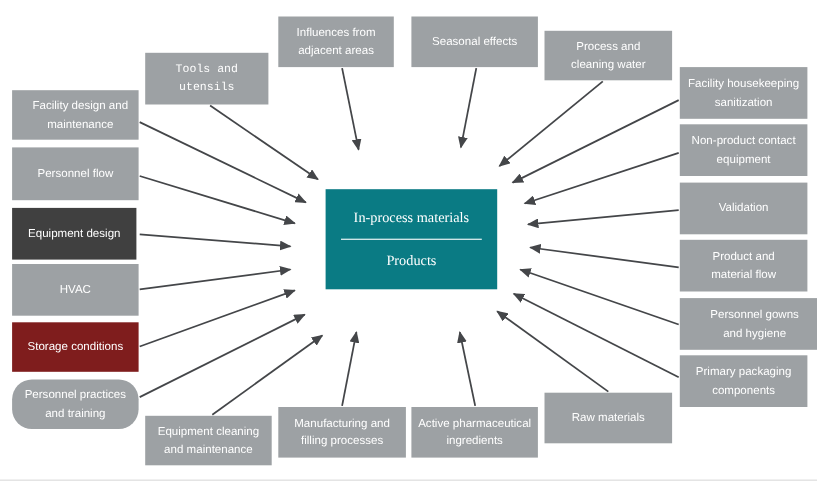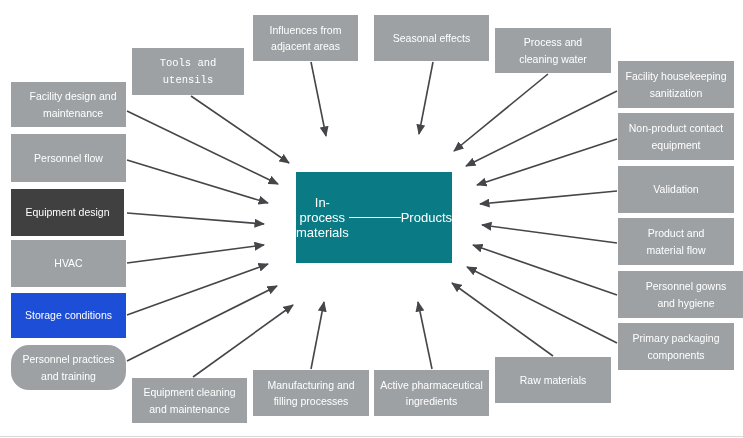--- a/index.html
+++ b/index.html
@@ -13,24 +13,25 @@
     text-align:center;
     color:#fff;
     font-size:10.5px;
     line-height:1.55;
     padding:2px 4px;
     white-space:pre-line;
   }
   .center-box{
     position:absolute;
     box-sizing:border-box;
-    display:flex;flex-direction:row;align-items:center;justify-content:center;
+    display:flex;flex-direction:column;align-items:center;justify-content:center;
     color:#fff;
     text-align:center;
     font-size:13px;
+    font-family:Liberation Serif, serif;
   }
   .center-box .divider{width:128px;height:1.5px;background:#ffffff;margin:11px 0;}
   .hairline{position:absolute;left:0;right:0;bottom:1px;height:1px;}
 </style>
 </head>
 <body>
 
 <div id="stage">
   <svg id="arrow-layer" width="743" height="438" viewBox="0 0 743 438">
     <defs>
@@ -76,21 +77,21 @@
       <div class="node" style="left: 618px; top: 113px; width: 116px; height: 47px; background: rgb(157, 161, 164); color: rgb(255, 255, 255);">Non-product contact
 equipment</div>
       <div class="node" style="left: 11px; top: 134px; width: 115px; height: 48px; background: rgb(157, 161, 164); color: rgb(255, 255, 255);">Personnel flow</div>
       <div class="node" style="left: 618px; top: 166px; width: 116px; height: 47px; background: rgb(157, 161, 164); color: rgb(255, 255, 255);">Validation</div>
       <div class="node" style="left: 11px; top: 189px; width: 113px; height: 47px; background: #404040; color: rgb(255, 255, 255);">Equipment design</div>
       <div class="node" style="left: 618px; top: 218px; width: 116px; height: 47px; background: rgb(157, 161, 164); color: rgb(255, 255, 255);">Product and
 material flow</div>
       <div class="node" style="left: 11px; top: 240px; width: 115px; height: 47px; background: rgb(157, 161, 164); color: rgb(255, 255, 255);">HVAC</div>
       <div class="node" style="left: 618px; top: 271px; width: 136px; height: 47px; background: rgb(157, 161, 164); color: rgb(255, 255, 255);">Personnel gowns
 and hygiene</div>
-      <div class="node" style="left: 11px; top: 293px; width: 115px; height: 45px; background: #1d4ed8; color: rgb(255, 255, 255);">Storage conditions</div>
+      <div class="node" style="left: 11px; top: 293px; width: 115px; height: 45px; background: #7f1d1d; color: rgb(255, 255, 255);">Storage conditions</div>
       <div class="node" style="left: 618px; top: 323px; width: 116px; height: 47px; background: rgb(157, 161, 164); color: rgb(255, 255, 255);">Primary packaging
 components</div>
       <div class="node" style="left: 11px; top: 345px; width: 115px; height: 45px; background: rgb(157, 161, 164); color: rgb(255, 255, 255); border-radius: 18px;">Personnel practices
 and training</div>
       <div class="node" style="left: 495px; top: 357px; width: 116px; height: 46px; background: rgb(157, 161, 164); color: rgb(255, 255, 255);">Raw materials</div>
       <div class="node" style="left: 132px; top: 378px; width: 115px; height: 45px; background: rgb(157, 161, 164); color: rgb(255, 255, 255);">Equipment cleaning
 and maintenance</div>
       <div class="node" style="left: 253px; top: 370px; width: 116px; height: 46px; background: rgb(157, 161, 164); color: rgb(255, 255, 255);">Manufacturing and
 filling processes</div>
       <div class="node" style="left: 374px; top: 370px; width: 115px; height: 46px; background: rgb(157, 161, 164); color: rgb(255, 255, 255);">Active pharmaceutical

